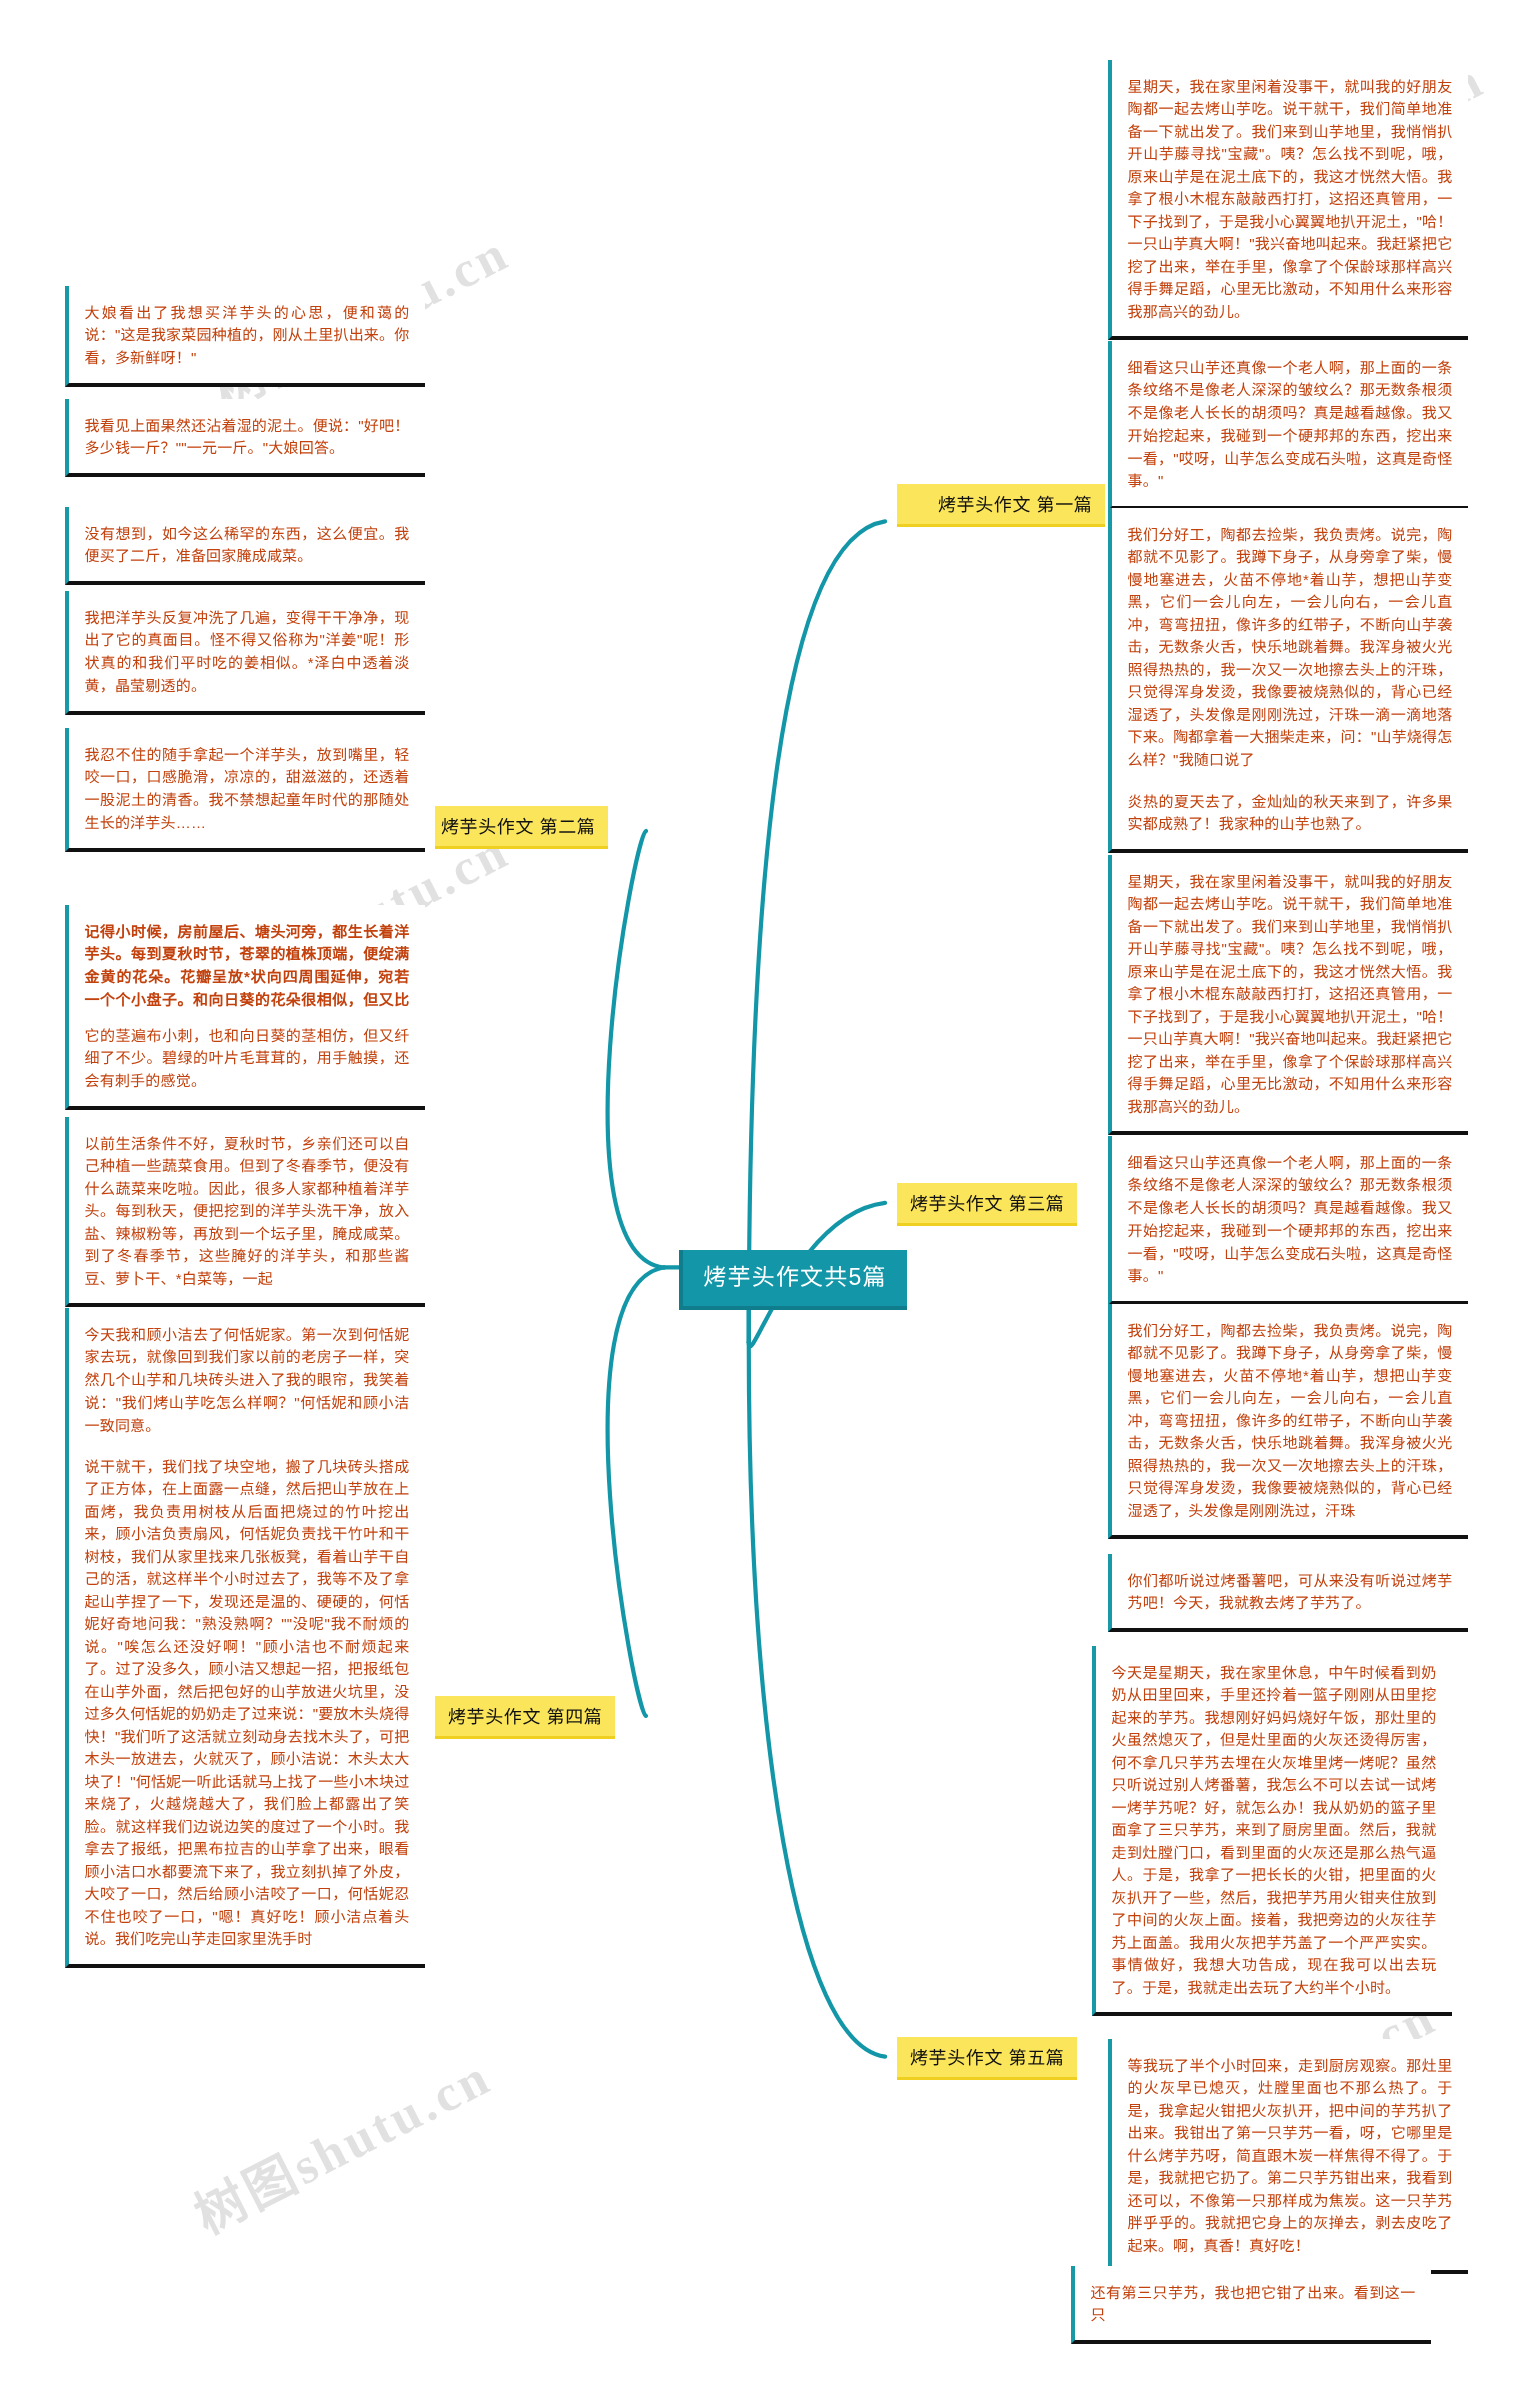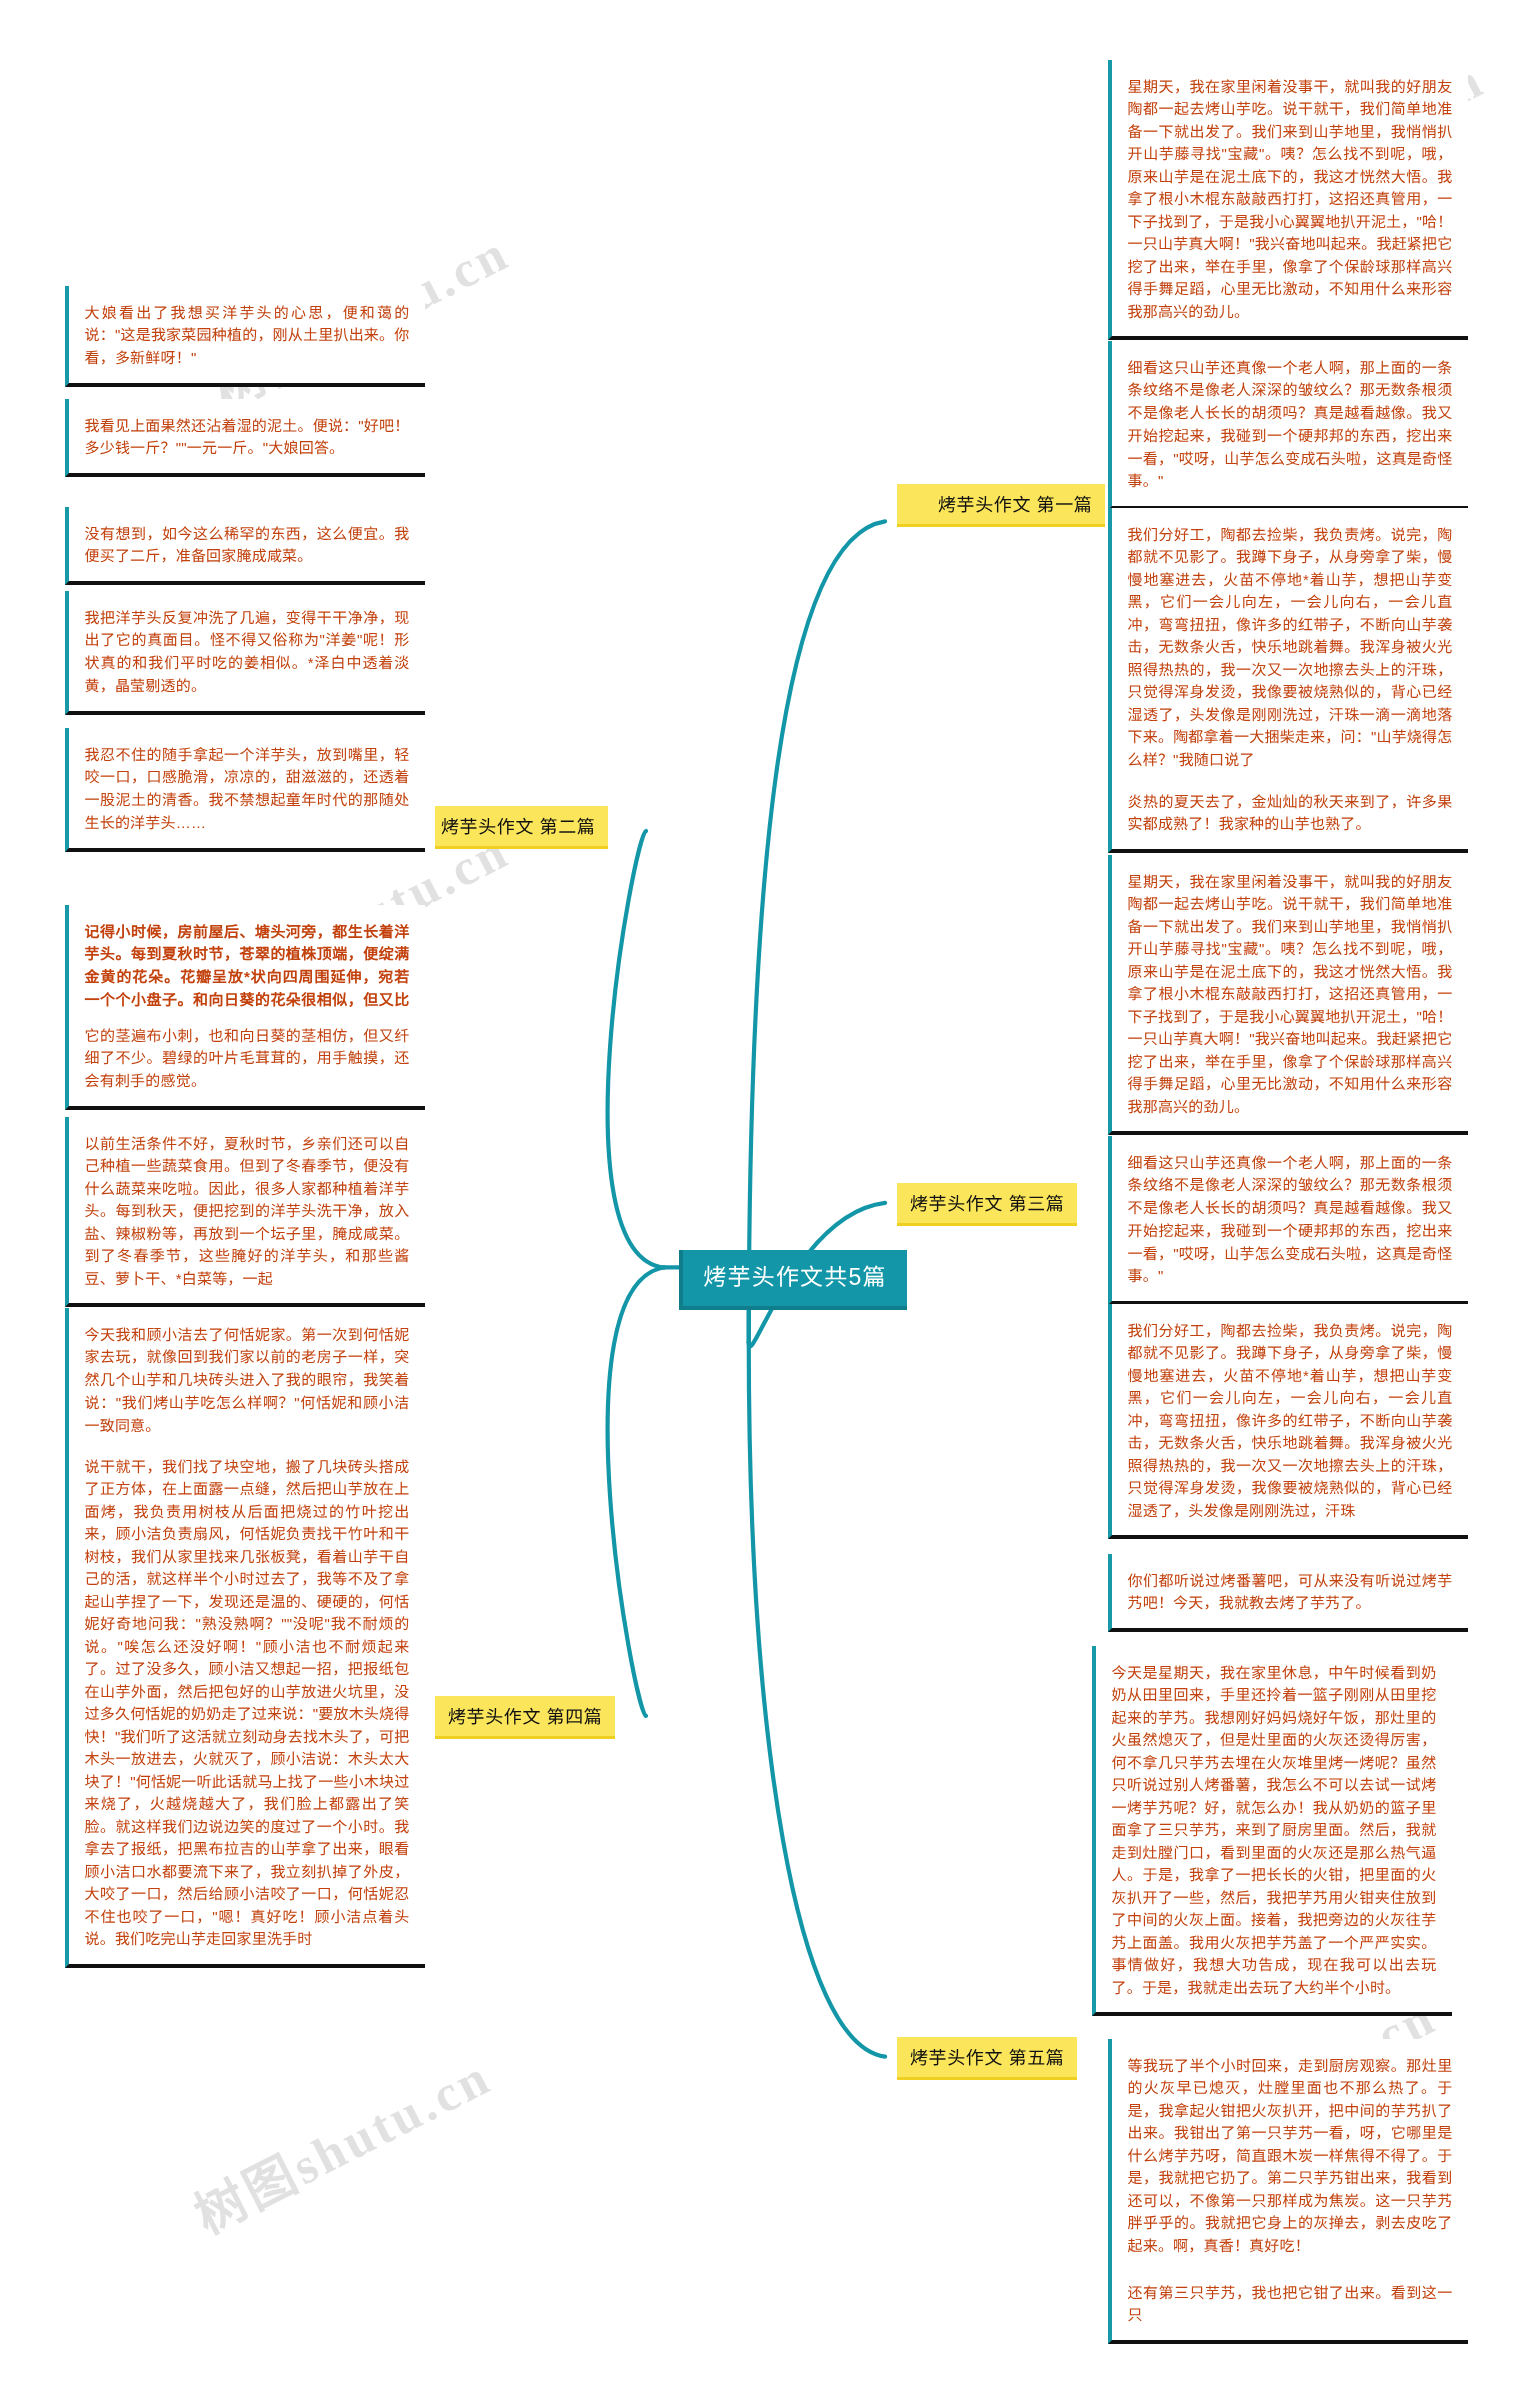--- a/index.html
+++ b/index.html
@@ -159,21 +159,21 @@
   </div>
 
   <div class="leaf tall" style="left:1092px;top:1646px;width:360px;">
     <span>今天是星期天，我在家里休息，中午时候看到奶奶从田里回来，手里还拎着一篮子刚刚从田里挖起来的芋艿。我想刚好妈妈烧好午饭，那灶里的火虽然熄灭了，但是灶里面的火灰还烫得厉害，何不拿几只芋艿去埋在火灰堆里烤一烤呢？虽然只听说过别人烤番薯，我怎么不可以去试一试烤一烤芋艿呢？好，就怎么办！我从奶奶的篮子里面拿了三只芋艿，来到了厨房里面。然后，我就走到灶膛门口，看到里面的火灰还是那么热气逼人。于是，我拿了一把长长的火钳，把里面的火灰扒开了一些，然后，我把芋艿用火钳夹住放到了中间的火灰上面。接着，我把旁边的火灰往芋艿上面盖。我用火灰把芋艿盖了一个严严实实。事情做好，我想大功告成，现在我可以出去玩了。于是，我就走出去玩了大约半个小时。</span>
   </div>
 
   <div class="leaf tall" style="left:1108px;top:2039px;width:360px;">
     <span>等我玩了半个小时回来，走到厨房观察。那灶里的火灰早已熄灭，灶膛里面也不那么热了。于是，我拿起火钳把火灰扒开，把中间的芋艿扒了出来。我钳出了第一只芋艿一看，呀，它哪里是什么烤芋艿呀，简直跟木炭一样焦得不得了。于是，我就把它扔了。第二只芋艿钳出来，我看到还可以，不像第一只那样成为焦炭。这一只芋艿胖乎乎的。我就把它身上的灰掸去，剥去皮吃了起来。啊，真香！真好吃！</span>
   </div>
 
-  <div class="leaf" style="left:1108px;top:2266px;width:360px;">
+  <div class="leaf" style="left:1071px;top:2266px;width:360px;">
     <span>还有第三只芋艿，我也把它钳了出来。看到这一只</span>
   </div>
 
   <div class="leaf" style="left:65px;top:286px;width:360px;">
     <span>大娘看出了我想买洋芋头的心思，便和蔼的说："这是我家菜园种植的，刚从土里扒出来。你看，多新鲜呀！"</span>
   </div>
 
   <div class="leaf" style="left:65px;top:399px;width:360px;">
     <span>我看见上面果然还沾着湿的泥土。便说："好吧！多少钱一斤？""一元一斤。"大娘回答。</span>
   </div>

